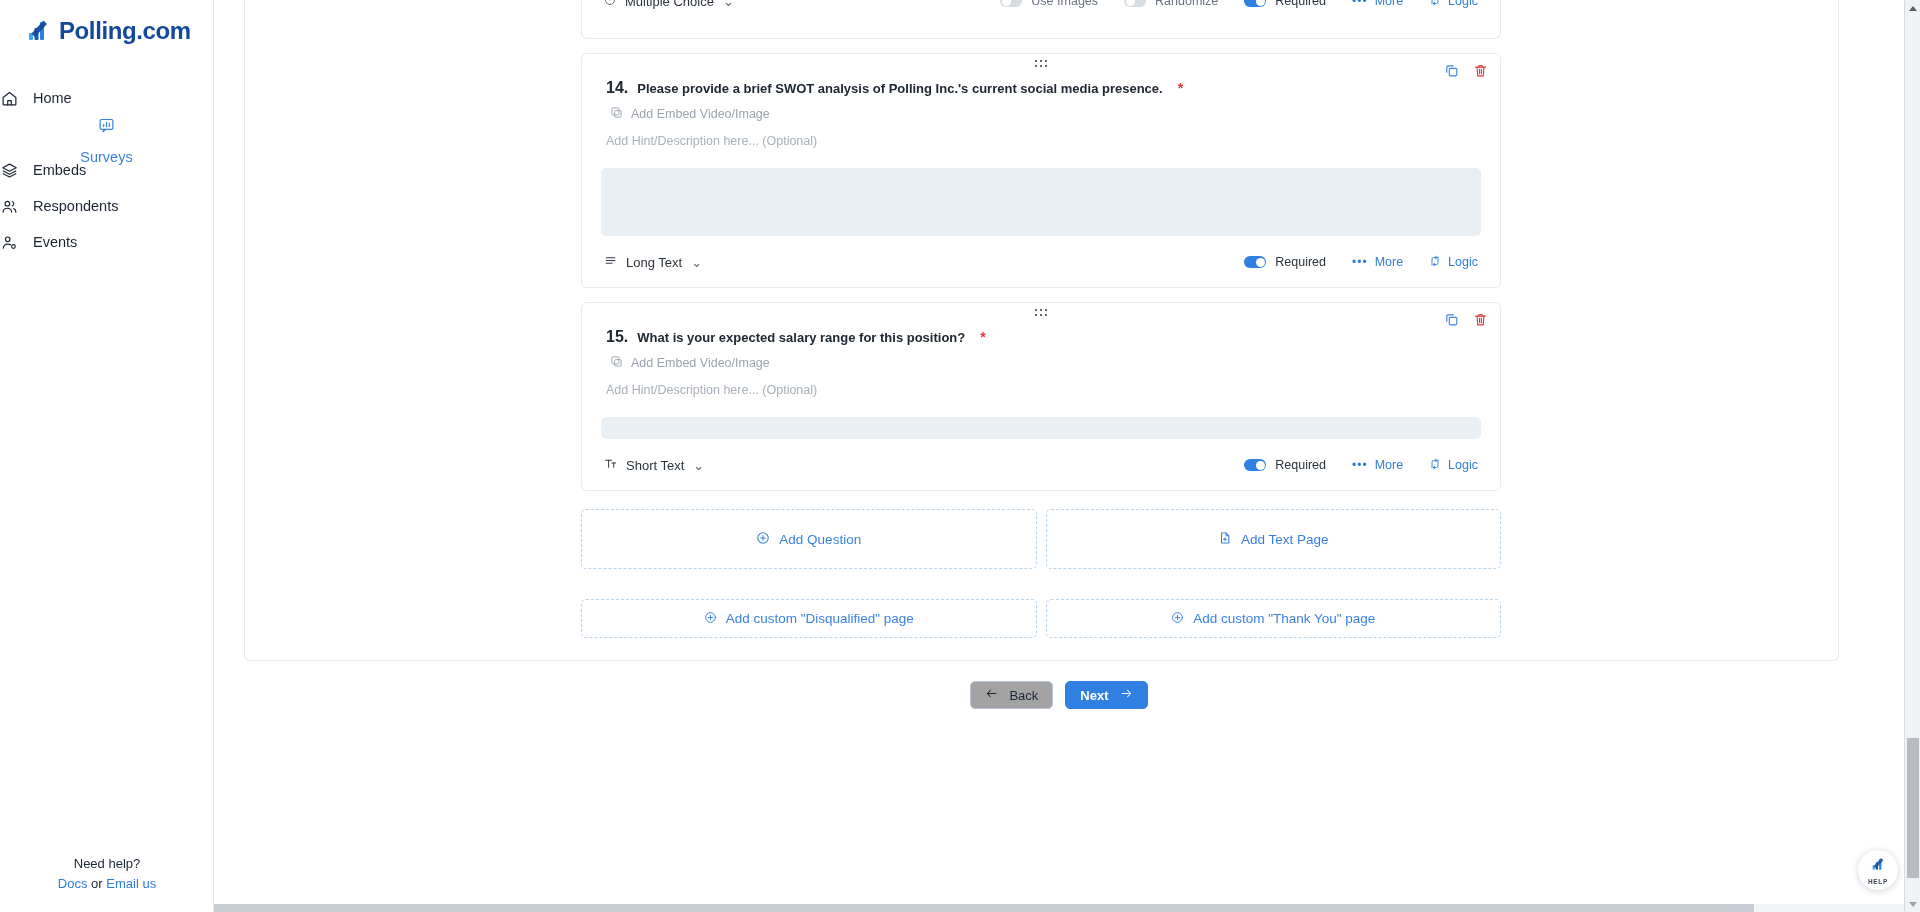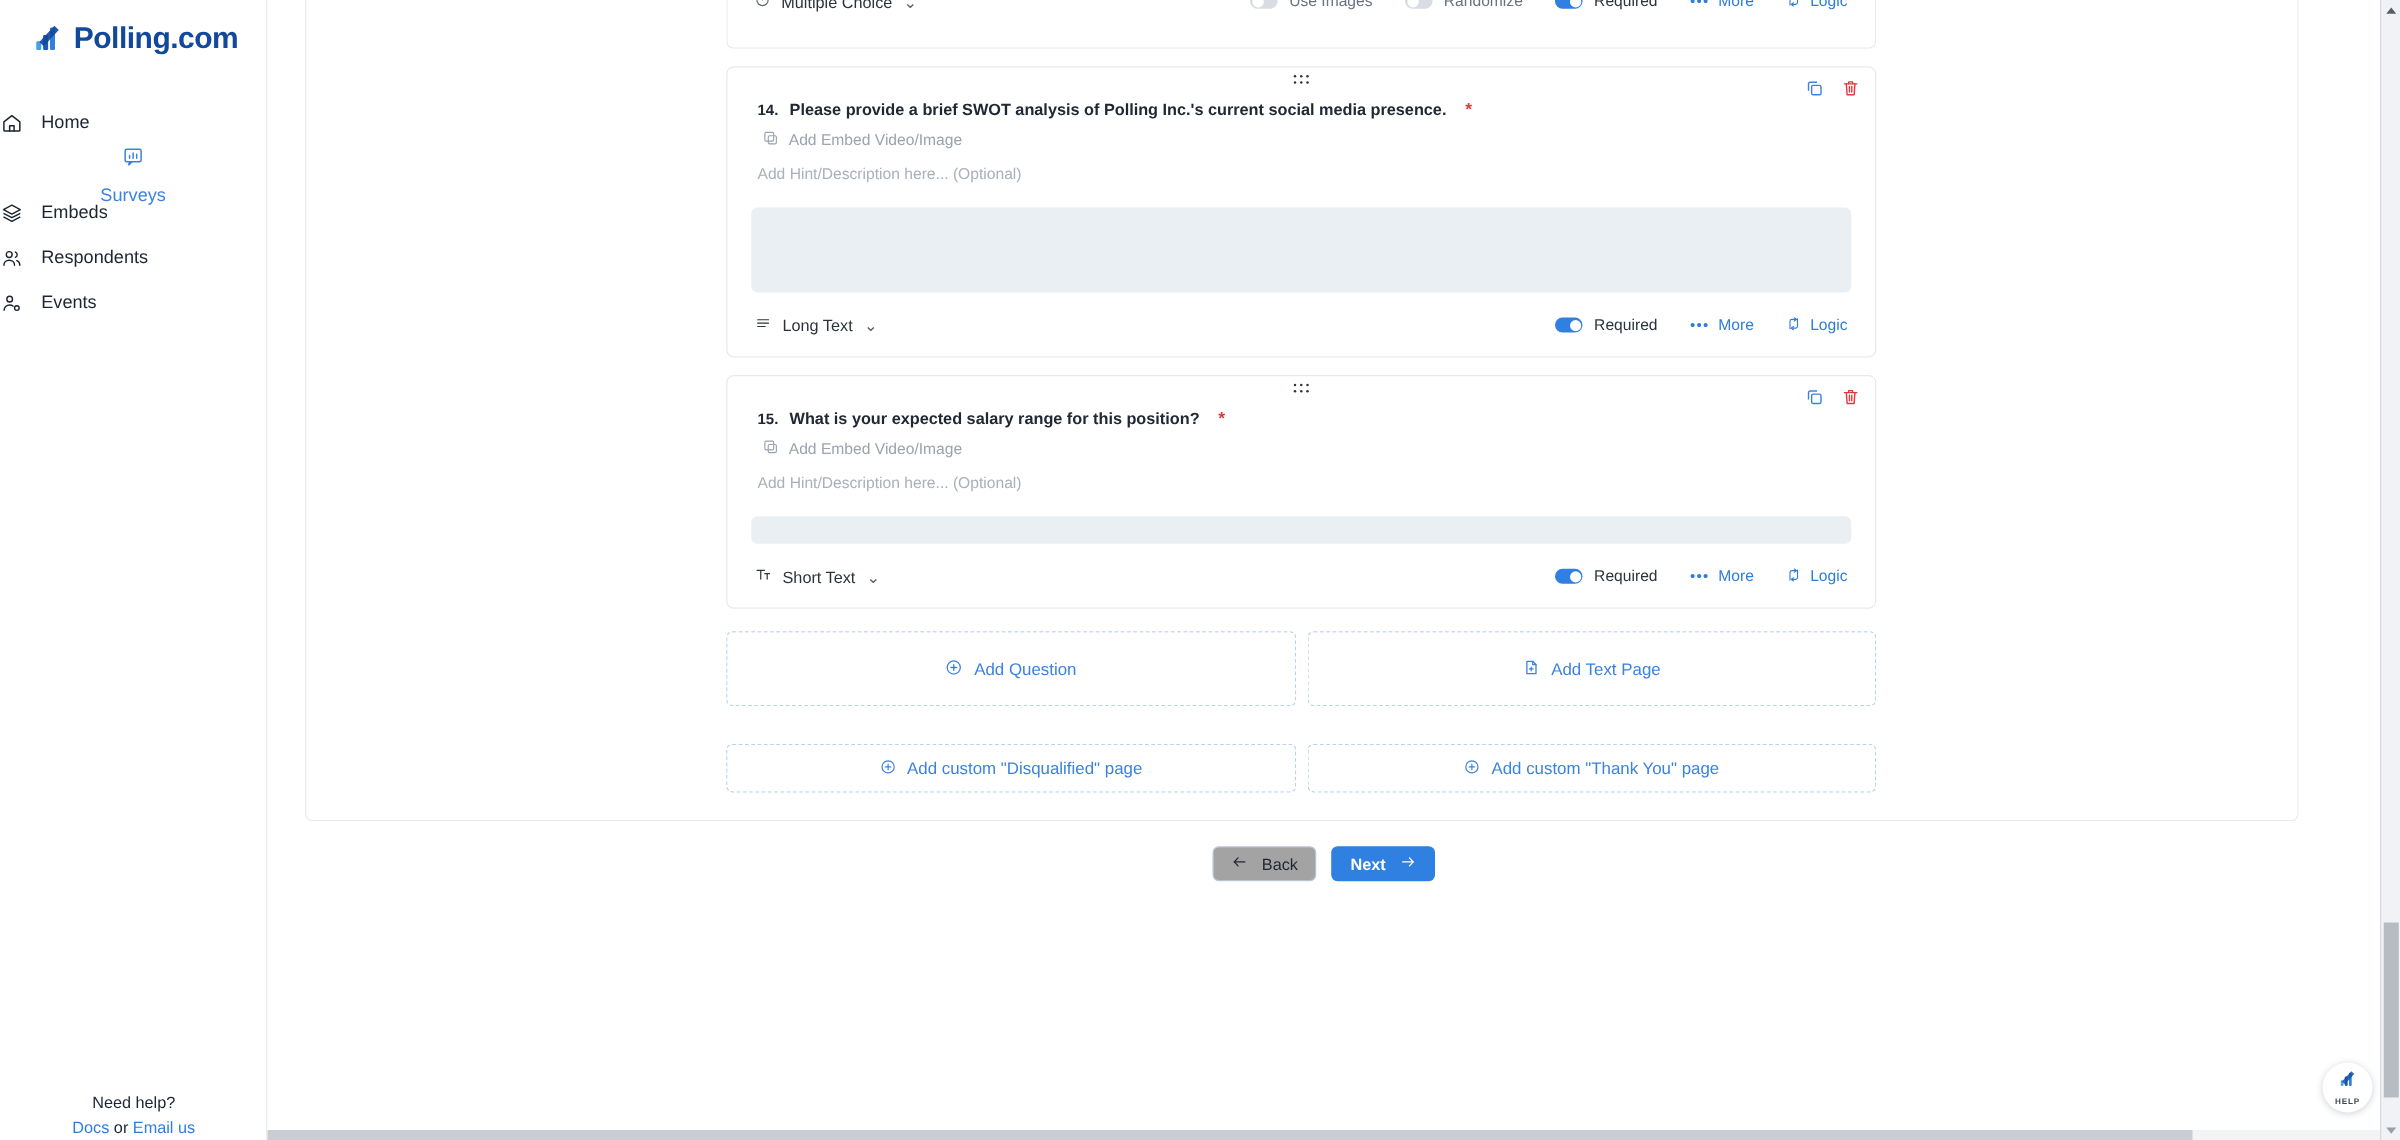--- a/index.html
+++ b/index.html
@@ -31,21 +31,21 @@
     height: 36px; 
     color: #1c2532; font-size: 14.5px;
     cursor: pointer;
     text-decoration: none;
   }
   .nav-item.active { color: #3b82e0; flex-direction: column; }
   .nav-item .nav-ico { width: 18px; height: 18px; display: flex; align-items: center; justify-content: center; flex: 0 0 18px; }
   .nav-item .nav-ico svg { display: block; }
 
   .help-block {
-    position: absolute; left: 0; bottom: 0; width: 214px;
+    position: absolute; left: 0; bottom: 18px; width: 214px;
     text-align: center; font-size: 13px; color: #1c2532;
     line-height: 1.55;
   }
   .help-block .lk { color: #2f7ddb; cursor: pointer; }
 
   
   .main {
     flex: 1 1 auto; height: 912px;
     background: #ffffff;
     position: relative;
@@ -92,21 +92,21 @@
   .card-actions {
     position: absolute; top: 9px; right: 12px;
     display: flex; align-items: center; gap: 14px;
   }
   .icon-btn { cursor: pointer; display: flex; align-items: center; justify-content: center; }
 
   .qhead {
     display: flex; align-items: baseline; gap: 9px;
     padding: 25px 24px 0 24px;
   }
-  .qnum { font-size: 12px; font-weight: bold; color: #202833; }
+  .qnum { font-size: 16px; font-weight: bold; color: #202833; }
   .qtitle { font-size: 13px; font-weight: bold; color: #202833; }
   .req-star { color: #e0383c; font-size: 14px; margin-left: 6px; font-weight: bold; }
 
   .embed-row {
     display: flex; align-items: center; gap: 8px;
     padding: 9px 24px 0 28px;
     color: #9aa3ae; font-size: 12.5px; cursor: pointer;
   }
   .hint-row {
     padding: 12px 24px 0 24px;

